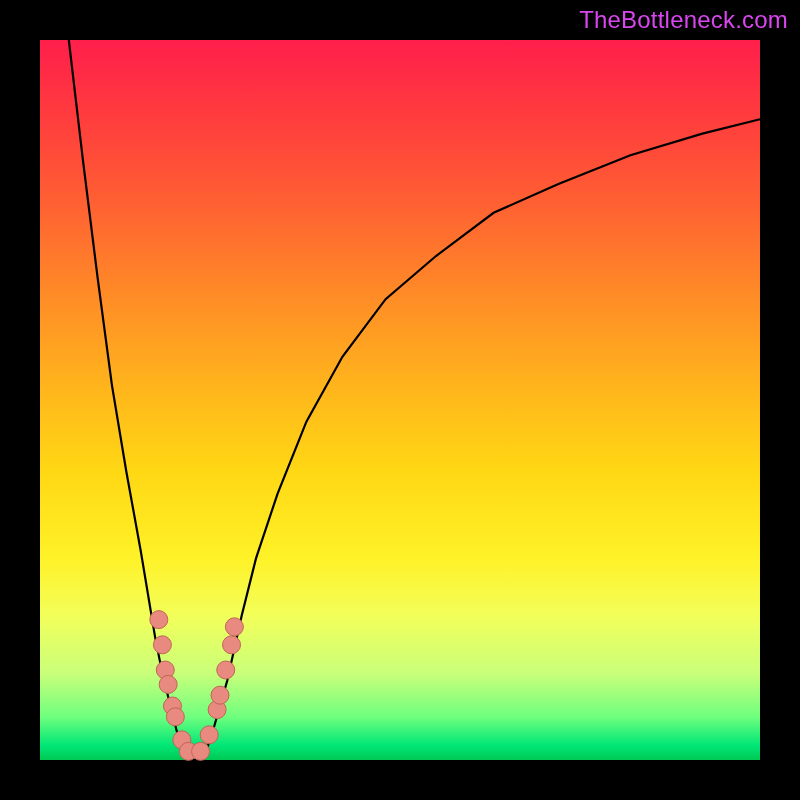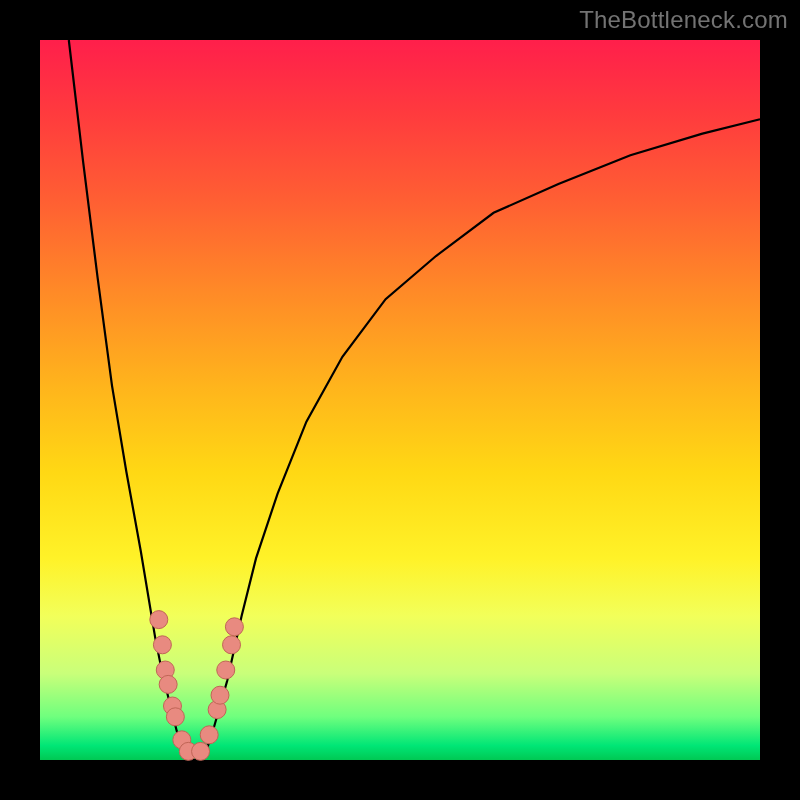--- a/index.html
+++ b/index.html
@@ -46,21 +46,21 @@
     left: 40px;
     top: 40px;
     width: 720px;
     height: 720px;
     overflow: visible;
   }
   .watermark {
     position: absolute;
     top: 6px;
     right: 12px;
-    color: #737373;
+    color: #d946ef;
     font-size: 24px;
     font-weight: 500;
     letter-spacing: 0.2px;
     user-select: none;
   }
 </style>
 </head>
 <body>
 
 <div class="frame">

